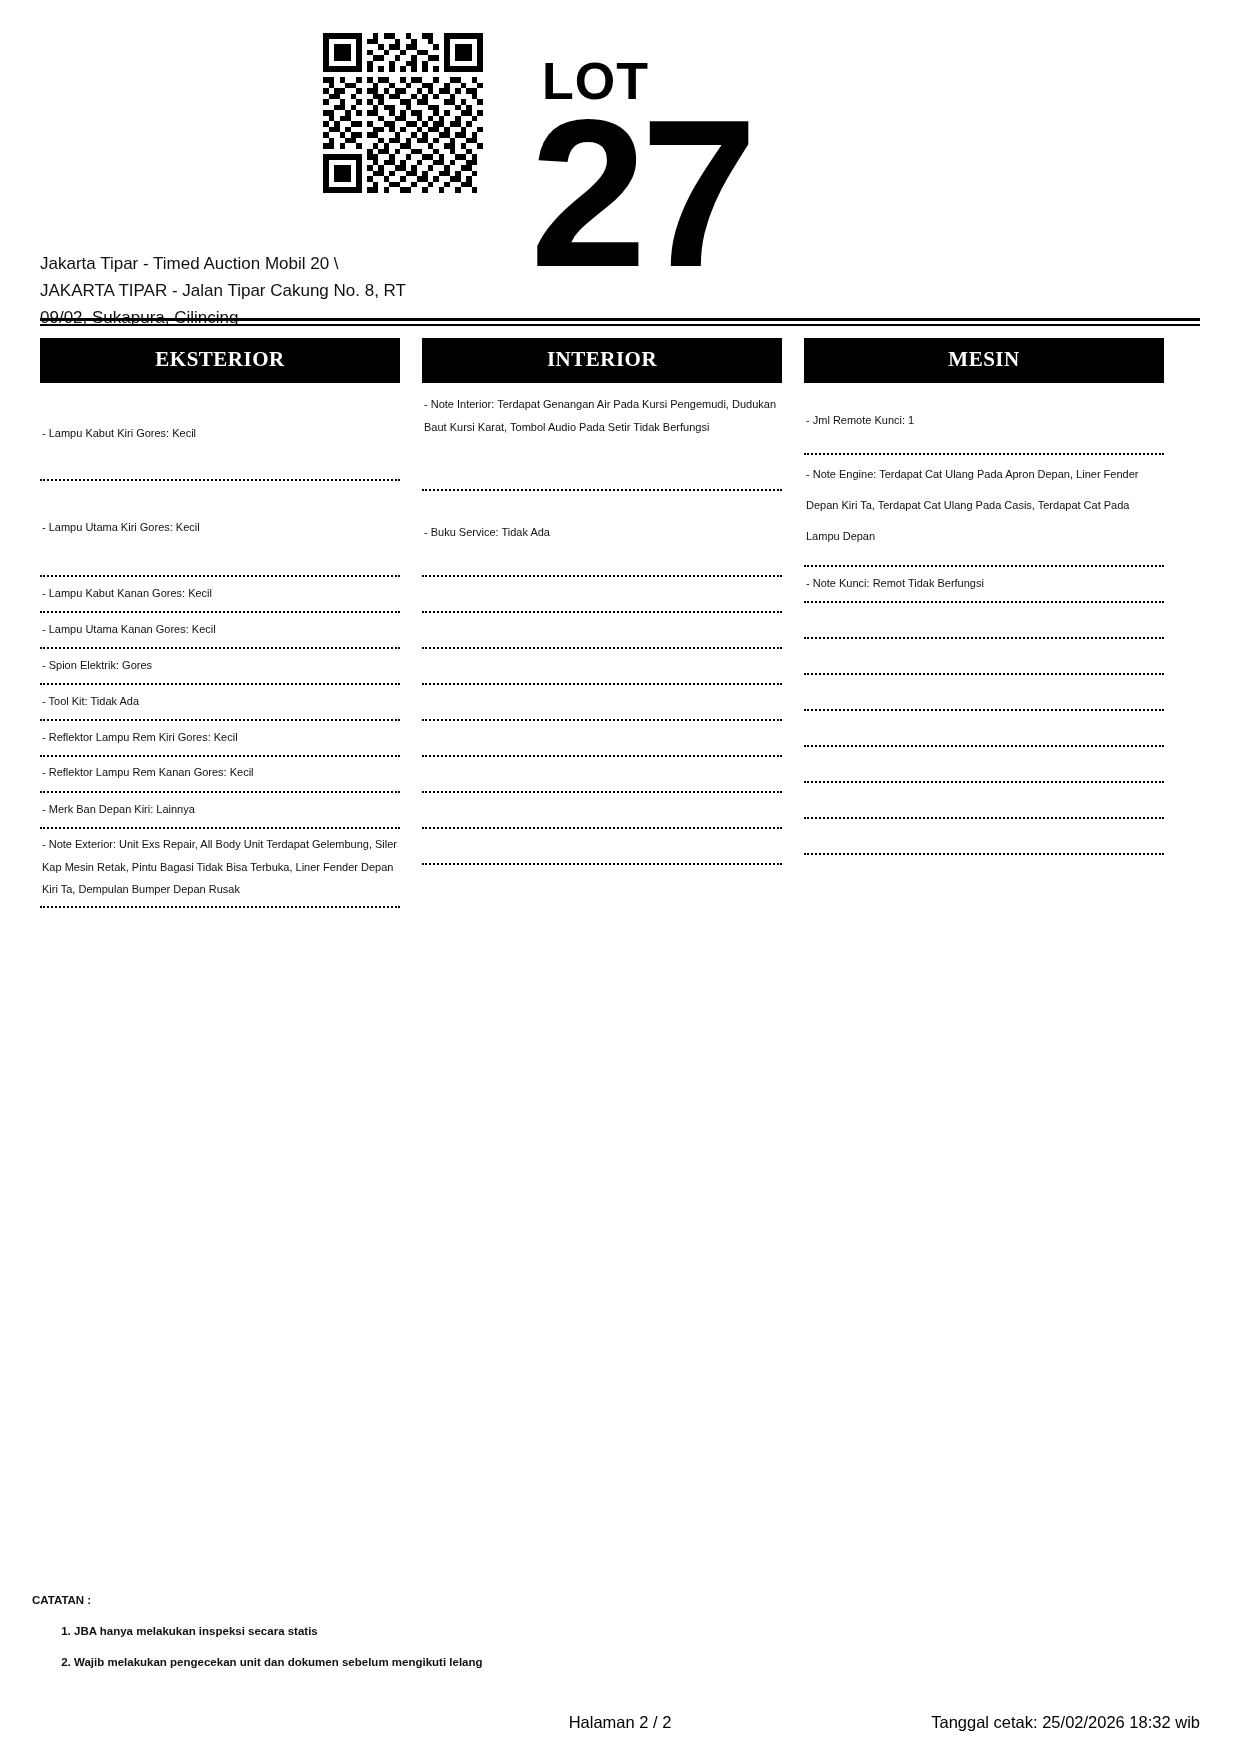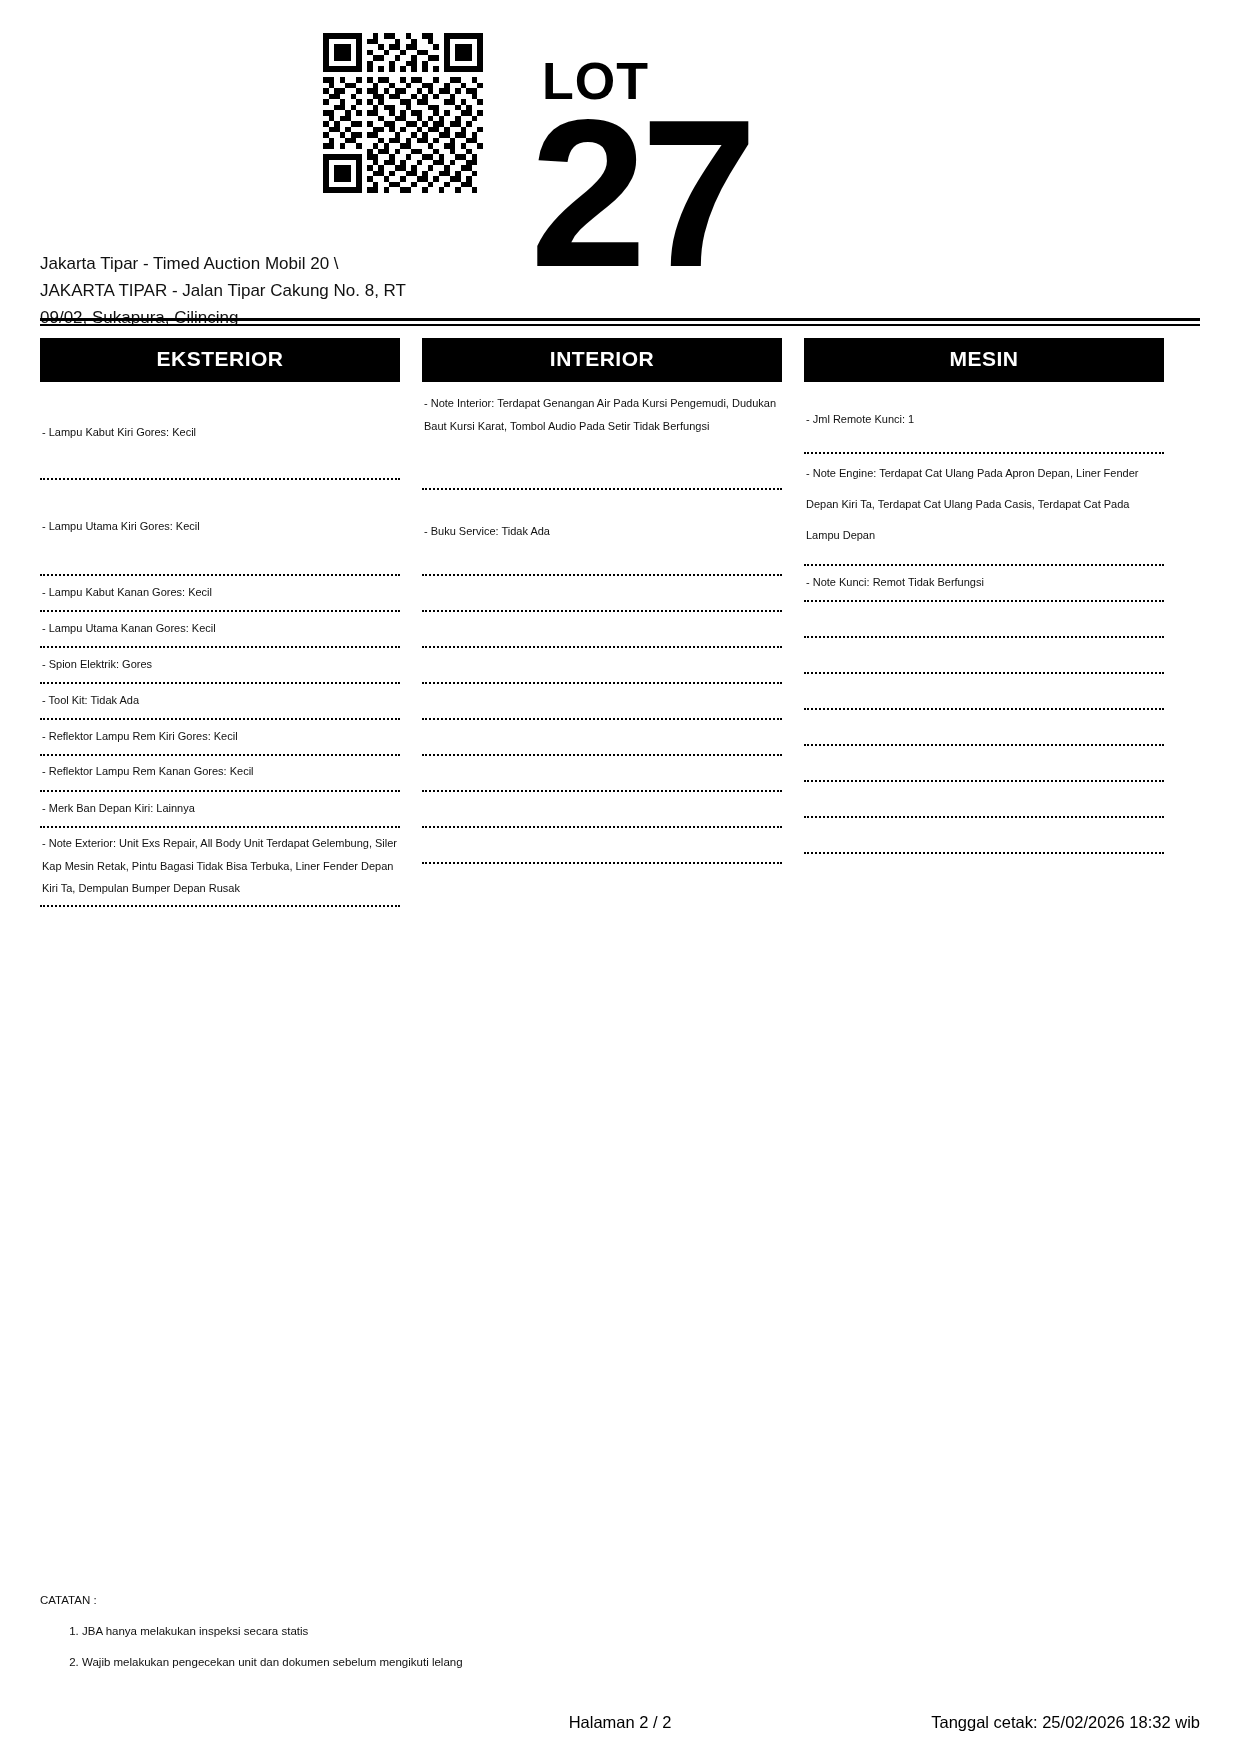--- a/index.html
+++ b/index.html
@@ -97,20 +97,21 @@
   .col { width: 360px; }
   .col-head {
     background: #000;
     color: #fff;
     text-align: center;
     font-size: 21px;
     font-weight: bold;
     letter-spacing: 0.5px;
     padding: 9px 0 11px;
     margin-bottom: 6px;
+    font-family: Liberation Serif, serif;
   }
   .row {
     font-size: 11px;
     line-height: 22.5px;
     color: #111;
     padding: 4px 2px 5px;
     border-bottom: 2px dotted #000;
     min-height: 36px;
     display: flex;
     align-items: center;
@@ -123,25 +124,26 @@
   .col-eksterior .row.tall-a { min-height: 92px; }
   .col-eksterior .row.tall-b { min-height: 96px; }
   .col-interior .row.tall-a { min-height: 102px; align-items: flex-start; }
   .col-interior .row.tall-b { min-height: 86px; }
   .col-mesin .row.tall-a { min-height: 66px; }
   .col-mesin .row.tall-b { min-height: 112px; align-items: flex-start; line-height: 31px; }
 
   
   .footer-notes {
     position: absolute;
-    left: 40px;
+    left: 32px;
     bottom: 68px;
     font-size: 11.5px;
     line-height: 15px;
     color: #111;
+    font-weight: bold;
   }
   .footer-notes .cat-title { margin-bottom: 1px; }
   .footer-notes ol {
     margin: 0;
     padding-left: 26px;
   }
   .footer-notes li { margin: 16px; }
 
   .footer-bar {
     position: absolute;

